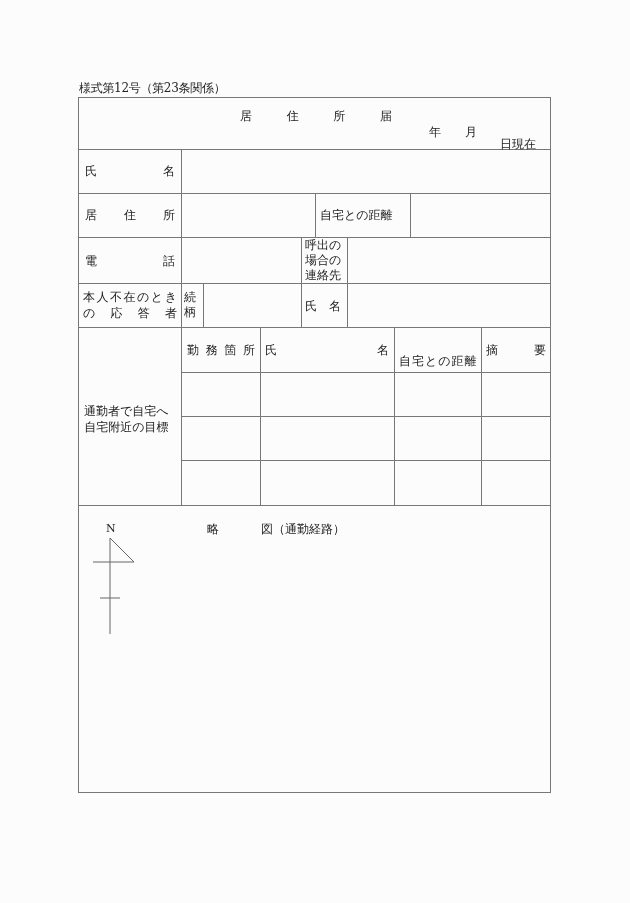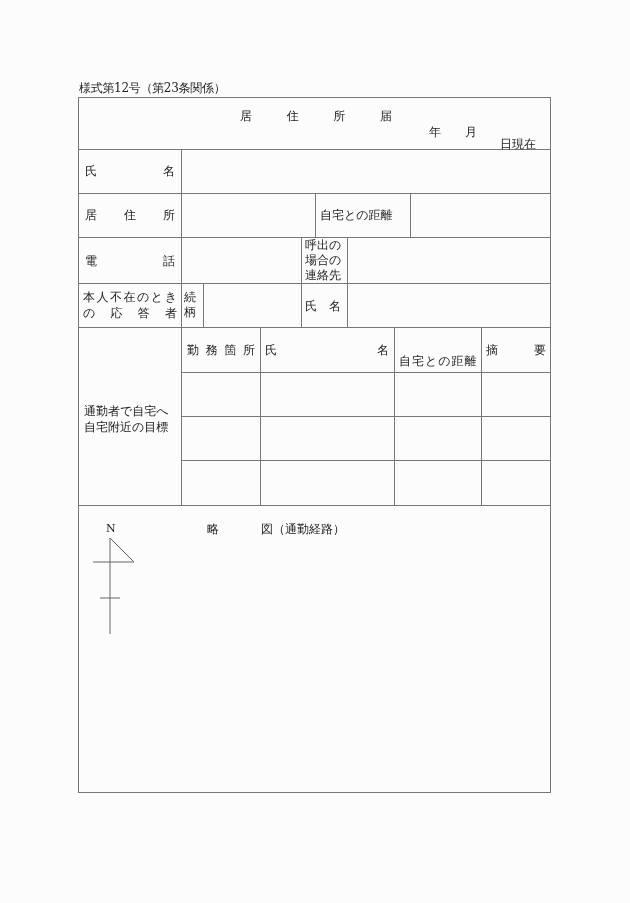--- a/index.html
+++ b/index.html
@@ -103,21 +103,21 @@
   <div>続</div>
   <div>柄</div>
 </div>
 <div class="abs" style="left:204px;top:284px;width:97px;height:43px;"></div>
 <div class="t spread" style="left:305px;top:299px;width:36px;">
   <span>氏</span>
   <span>名</span>
 </div>
 <div class="abs" style="left:348px;top:284px;width:202px;height:43px;"></div>
 
-<div class="t" style="left:84px;top:403px;line-height:16px;">
+<div class="t" style="left:84px;top:403px;line-height:16px;text-align:center;">
   <div>通勤者で自宅へ</div>
   <div>自宅附近の目標</div>
 </div>
 <div class="t spread" style="left:187px;top:343px;width:68px;">
   <span>勤</span>
   <span>務</span>
   <span>箇</span>
   <span>所</span>
 </div>
 <div class="t spread" style="left:265px;top:343px;width:124px;">

